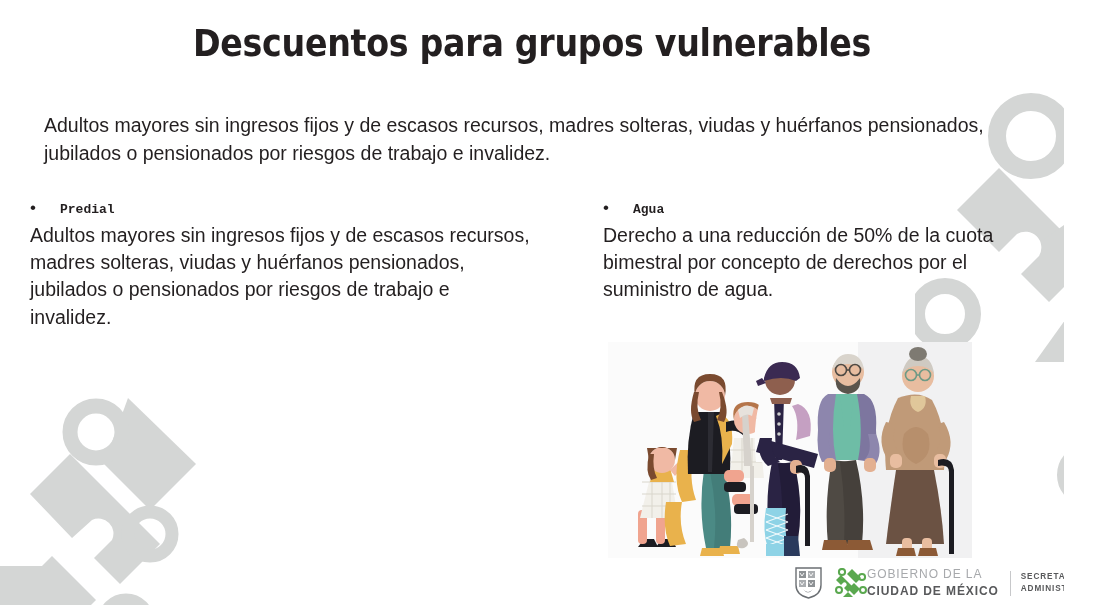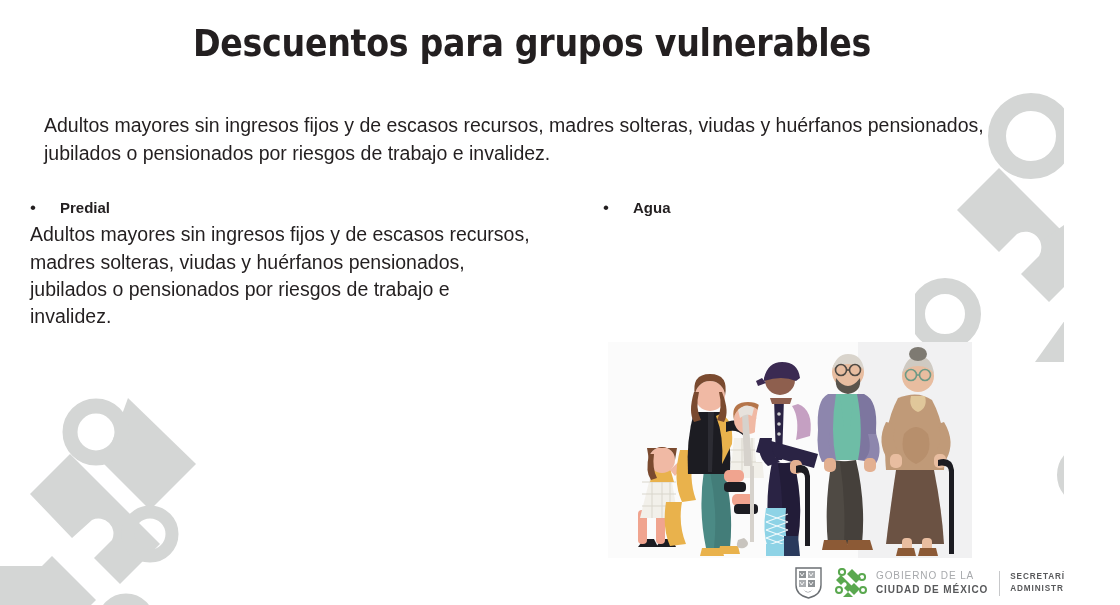--- a/index.html
+++ b/index.html
@@ -82,24 +82,25 @@
   }
   .bullet-dot {
     width: 18px;
     flex: 0 0 18px;
     font-size: 17px;
     line-height: 1.2;
     color: #231f20;
   }
   .bullet-label {
     font-weight: bold;
-    font-size: 15px;
+    font-size: 13px;
     line-height: 1.3;
     color: #231f20;
     padding-left: 12px;
+    font-family: Liberation Mono, monospace;
   }
 
   .body-par {
     font-size: 19.5px;
     line-height: 1.40;
     color: #231f20;
     margin: 0;
   }
   .body-par b { font-weight: bold; }
   .par-gap { height: 26px; }
@@ -123,22 +124,21 @@
     left: 795px;
     top: 566px;
     height: 34px;
     display: flex;
     align-items: center;
     z-index: 4;
   }
   .crest { width: 27px; height: 32px; flex: 0 0 27px; }
   .cdmx-mark { width: 34px; height: 30px; flex: 0 0 34px; margin-left: 11px; }
   .gob-text {
-    margin-left: 9px;
-    font-size: 10px;
+    font-size: 12px;
     line-height: 1.42;
     letter-spacing: 0.9px;
     white-space: nowrap;
   }
   .gob-line1 { color: #a7a9ac; }
   .gob-line2 { color: #58595b; font-weight: bold; text-align: center; }
   .divider {
     width: 1px;
     height: 25px;
     background: #c7c8ca;
@@ -216,20 +216,21 @@
 
   </div>
 
   <div class="col-right">
 
     <div class="bullet-row">
       <span class="bullet-dot">•</span>
       <span class="bullet-label">Agua</span>
     </div>
 
+    <p class="body-par">Derecho a una reducción de 50% de la cuota bimestral por concepto de derechos por el suministro de agua.</p>
   </div>
 
   <div class="illus-frame">
     <svg width="364" height="216" viewBox="0 0 364 216">
       <rect x="0" y="0" width="364" height="216" fill="#fbfbfb"></rect>
       <rect x="250" y="0" width="114" height="216" fill="#f1f1f2"></rect>
 
       <g>
         <path d="M30 205 l6 -8 l10 0 l4 8 z" fill="#1c1c22"></path>
         <path d="M48 205 l6 -8 l10 0 l4 8 z" fill="#1c1c22"></path>

